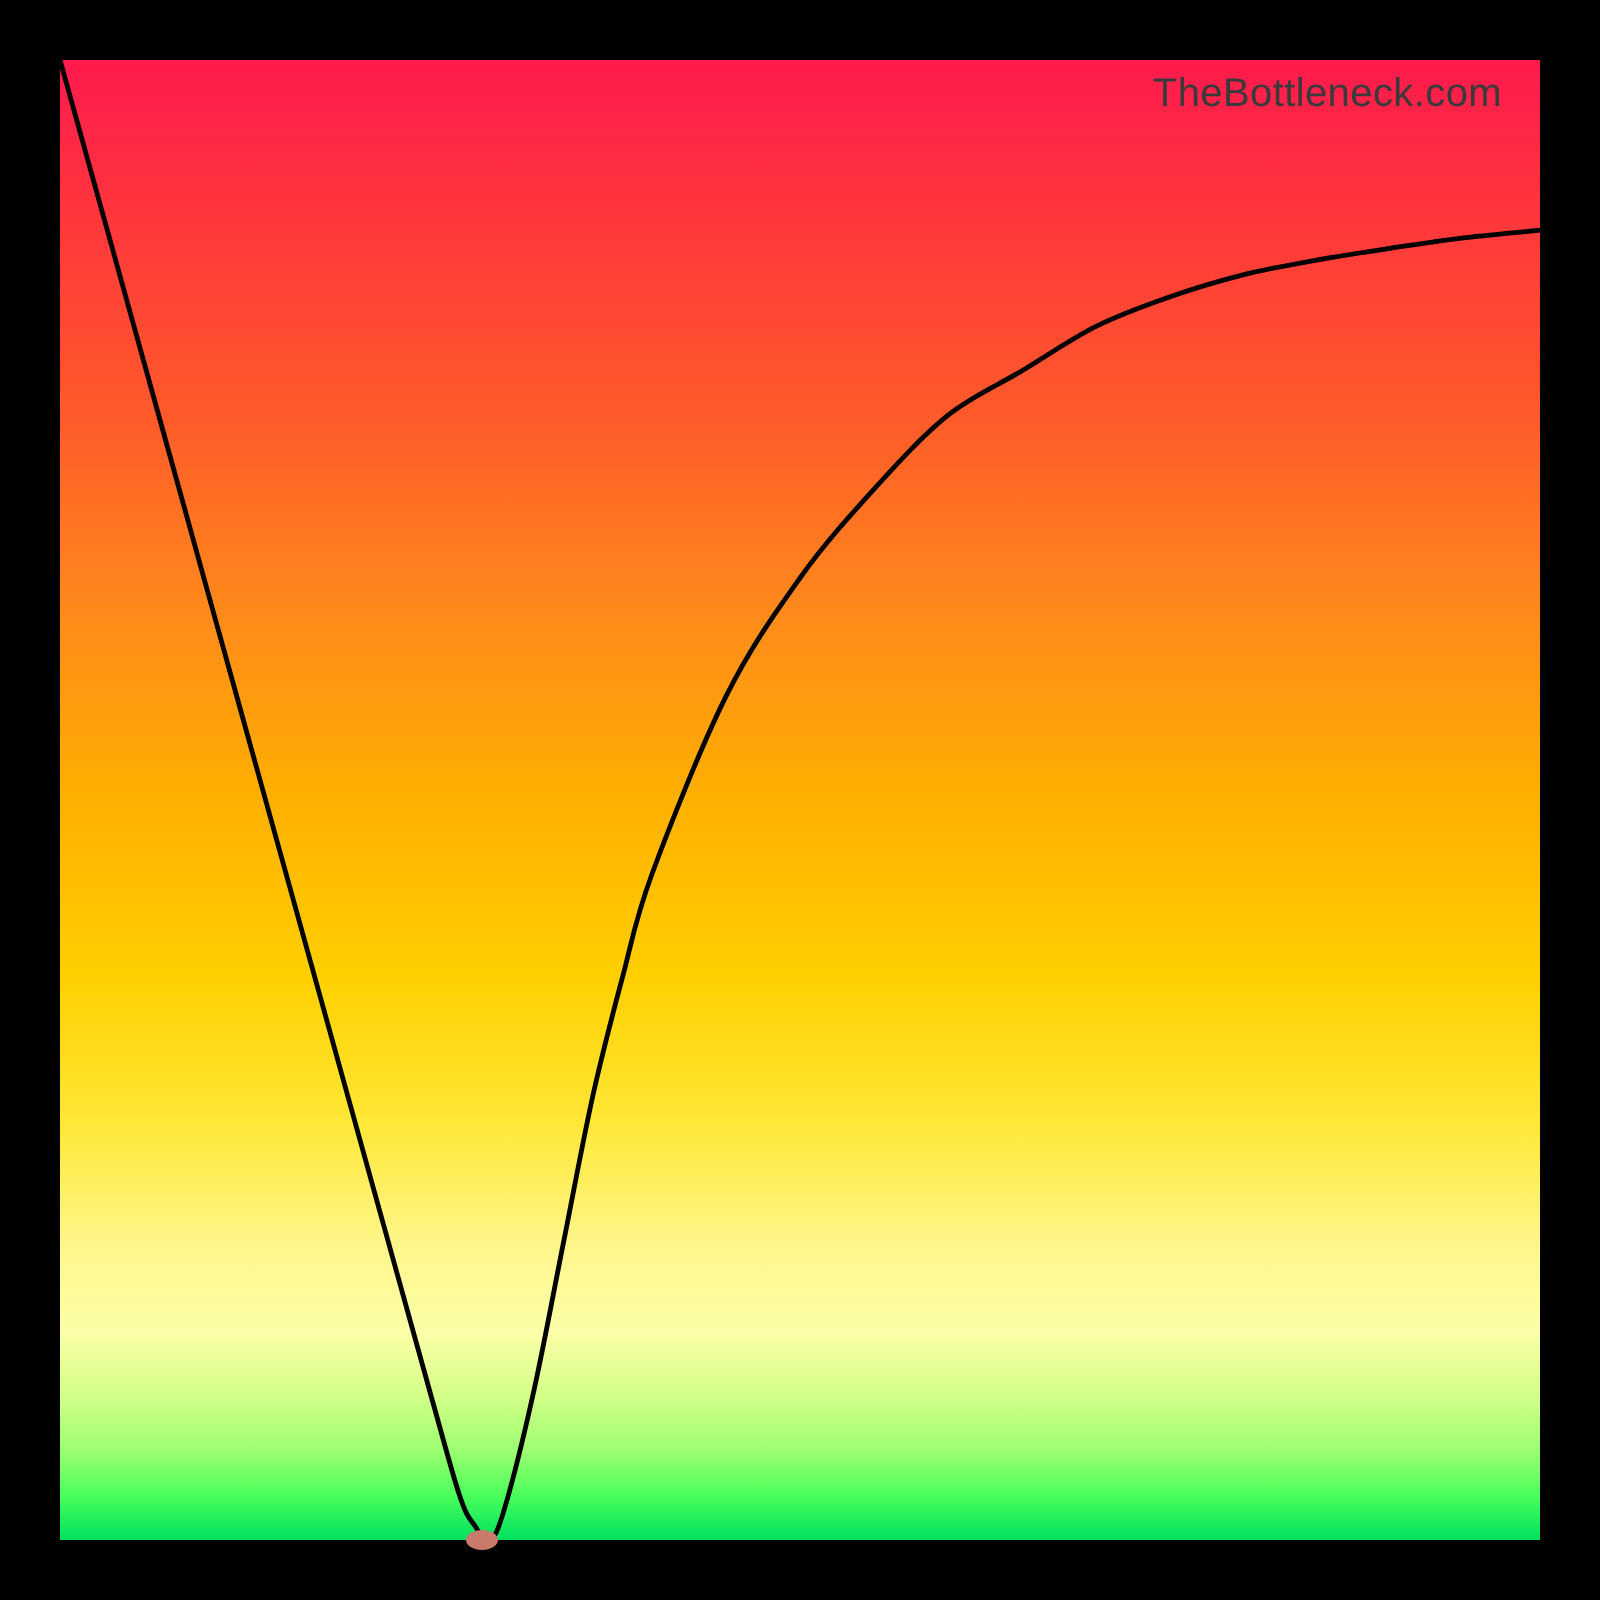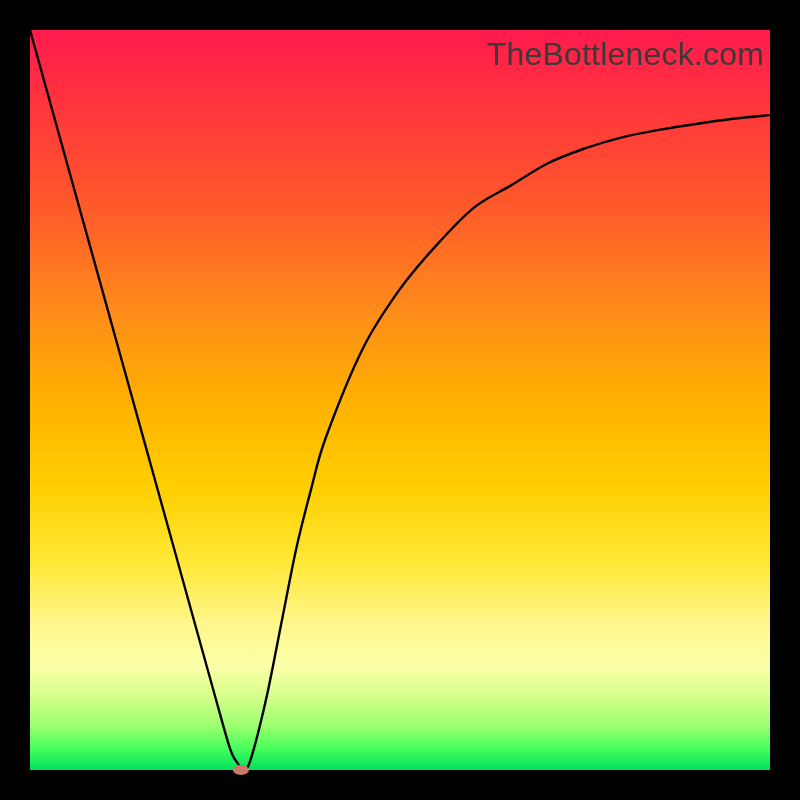--- a/index.html
+++ b/index.html
@@ -35,23 +35,23 @@
       #fbffa8 86%,
       #d6ff8a 90%,
       #9cff70 94%,
       #4aff5a 97%,
       #00e060 100%
     );
   }
   .watermark {
     position: absolute;
     top: 6px;
-    right: 6px;
+    right: 19px;
     color: #3a3a3a;
-    font-size: 32px;
+    font-size: 20px;
     font-weight: 500;
     letter-spacing: 0.2px;
     user-select: none;
   }
   svg.curve {
     position: absolute;
     left: 0;
     top: 0;
     width: 740px;
     height: 740px;

